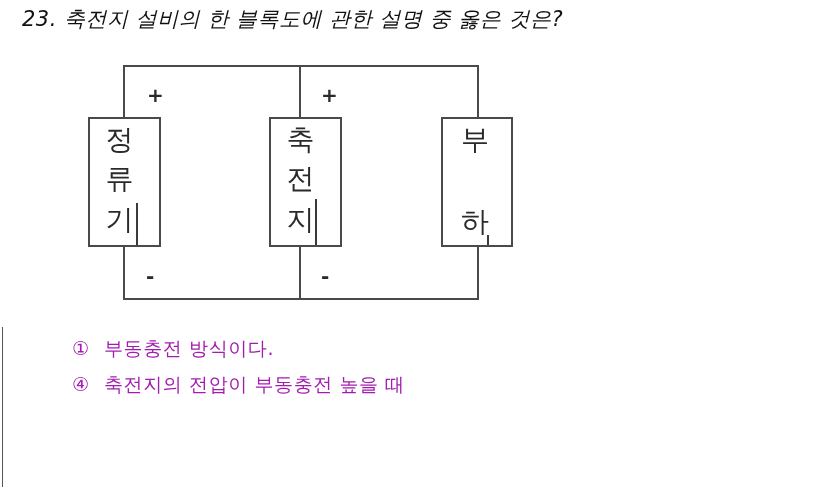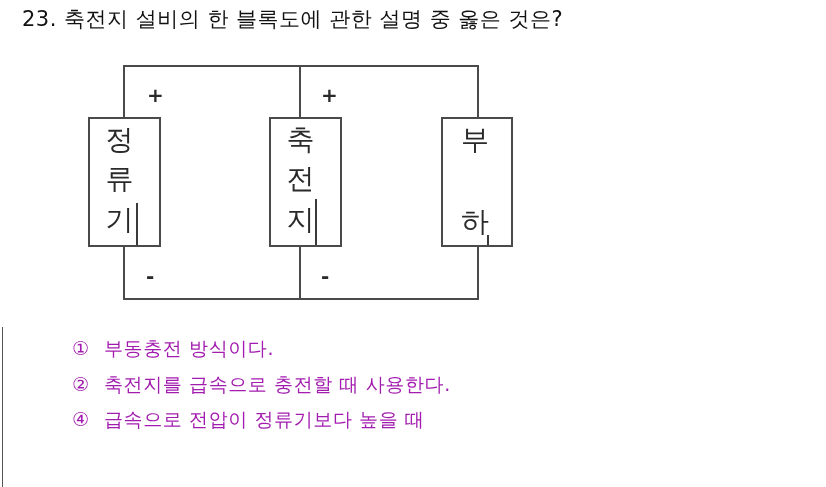--- a/index.html
+++ b/index.html
@@ -17,20 +17,21 @@
   }
   .question-title {
     position: absolute;
     left: 22px;
     top: 4px;
     font-size: 21px;
     line-height: 30px;
     white-space: nowrap;
     letter-spacing: 0.5px;
     color: #111111;
+    font-style: italic;
   }
   .diagram {
     position: absolute;
     left: 0;
     top: 0;
     width: 600px;
     height: 320px;
   }
   .wire {
     position: absolute;
@@ -143,18 +144,15 @@
   <div class="sign" style="left:321px; top:266px;">-</div>
 </div>
 
 <div class="left-rule"></div>
 
 <div class="options">
   <div class="option">
     <span class="num">①</span><span>부동충전 방식이다.</span>
   </div>
   <div class="option">
-    <span class="num">②</span><span>축전지를 급속으로 충전할 때 사용한다.</span>
-  </div>
-  <div class="option">
-    <span class="num">④</span><span>급속으로 전압이 정류기보다 높을 때</span>
+    <span class="num">④</span><span>축전지의 전압이 부동충전 높을 때</span>
   </div>
 </div>
 
 </body></html>

